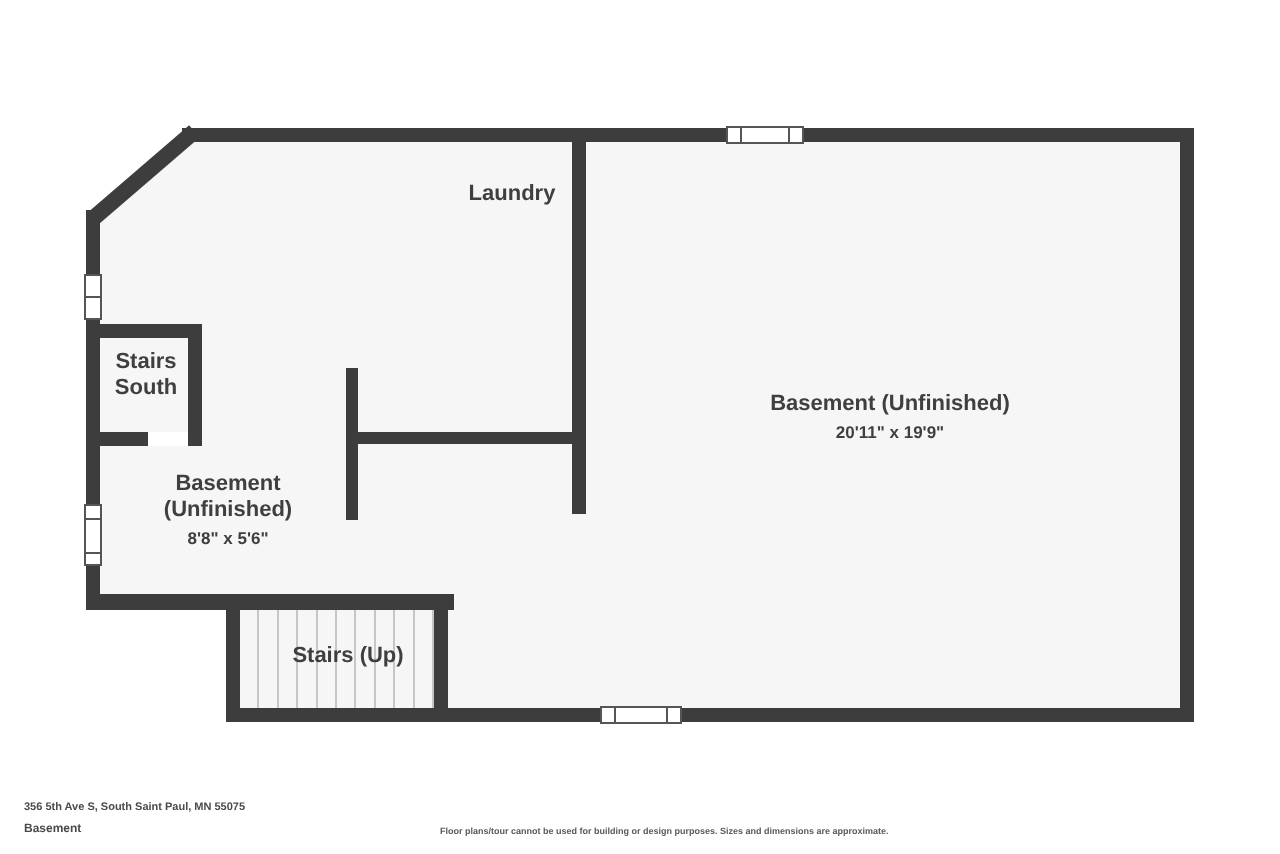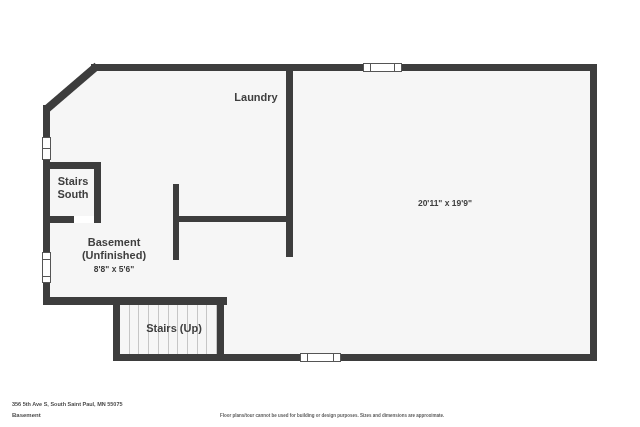--- a/index.html
+++ b/index.html
@@ -120,20 +120,21 @@
     <div class="room-name">South</div>
   </div>
 
   <div class="label lbl-basement-small">
     <div class="room-name">Basement</div>
     <div class="room-name">(Unfinished)</div>
     <div class="room-dim">8'8" x 5'6"</div>
   </div>
 
   <div class="label lbl-basement-large">
+    <div class="room-name">Basement (Unfinished)</div>
     <div class="room-dim">20'11" x 19'9"</div>
   </div>
 
   <div class="label lbl-stairs">
     <div class="room-name">Stairs (Up)</div>
   </div>
 
   <div class="footer-text addr">356 5th Ave S, South Saint Paul, MN 55075</div>
   <div class="footer-text level">Basement</div>
   <div class="footer-text disclaimer">Floor plans/tour cannot be used for building or design purposes. Sizes and dimensions are approximate.</div>

